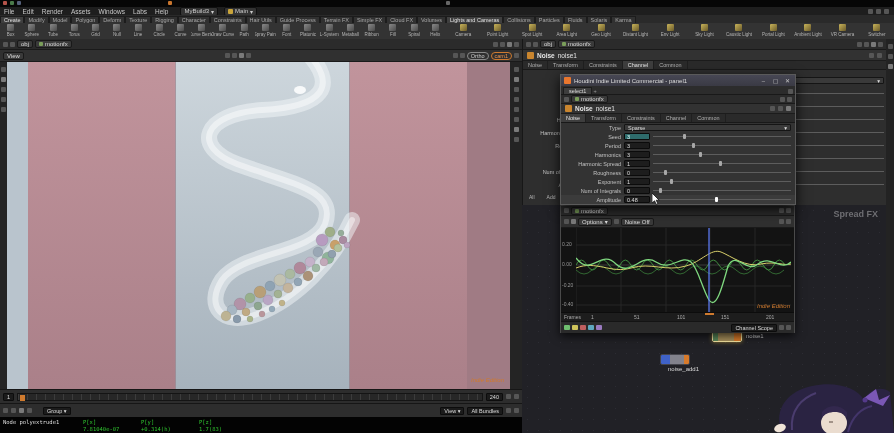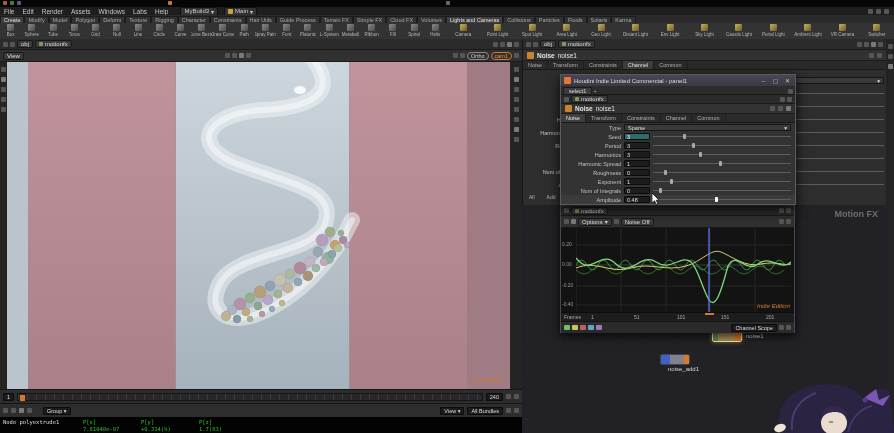--- a/index.html
+++ b/index.html
@@ -430,21 +430,21 @@
         </div>
     </div>
     <div class="abs minibtns flex" style="left:2px;top:155px">
         <span class="mitem">All</span>
         <span class="mitem">Add</span>
         <span class="mitem">Edit</span>
       </div>
   </div>
 
   <div class="abs network" style="left:522px;top:205px;width:364px;height:228px">
-    <div class="abs wm2" style="left:268px;top:4px;width:88px">Motion FX</div>
+    <div class="abs wm2" style="left:268px;top:4px;width:88px">Spread FX</div>
 
     <div class="node" style="left:190px;top:127px;width:30px;height:10px;border:1px solid #f4e4a0;box-shadow:0 0 4px #ffd24a88">
       <span style="width:5px;background:#5a8a5a"></span>
       <span style="flex:1;background:#a8905c"></span>
       <span style="width:7px;background:#d87a2a"></span>
     </div>
     <span class="nlabel" style="left:224px;top:128px">noise1</span>
 
     <div class="node" style="left:138px;top:149px;width:30px;height:11px;border:1px solid #45454c">
       <span style="width:9px;background:#3f62c8"></span>

